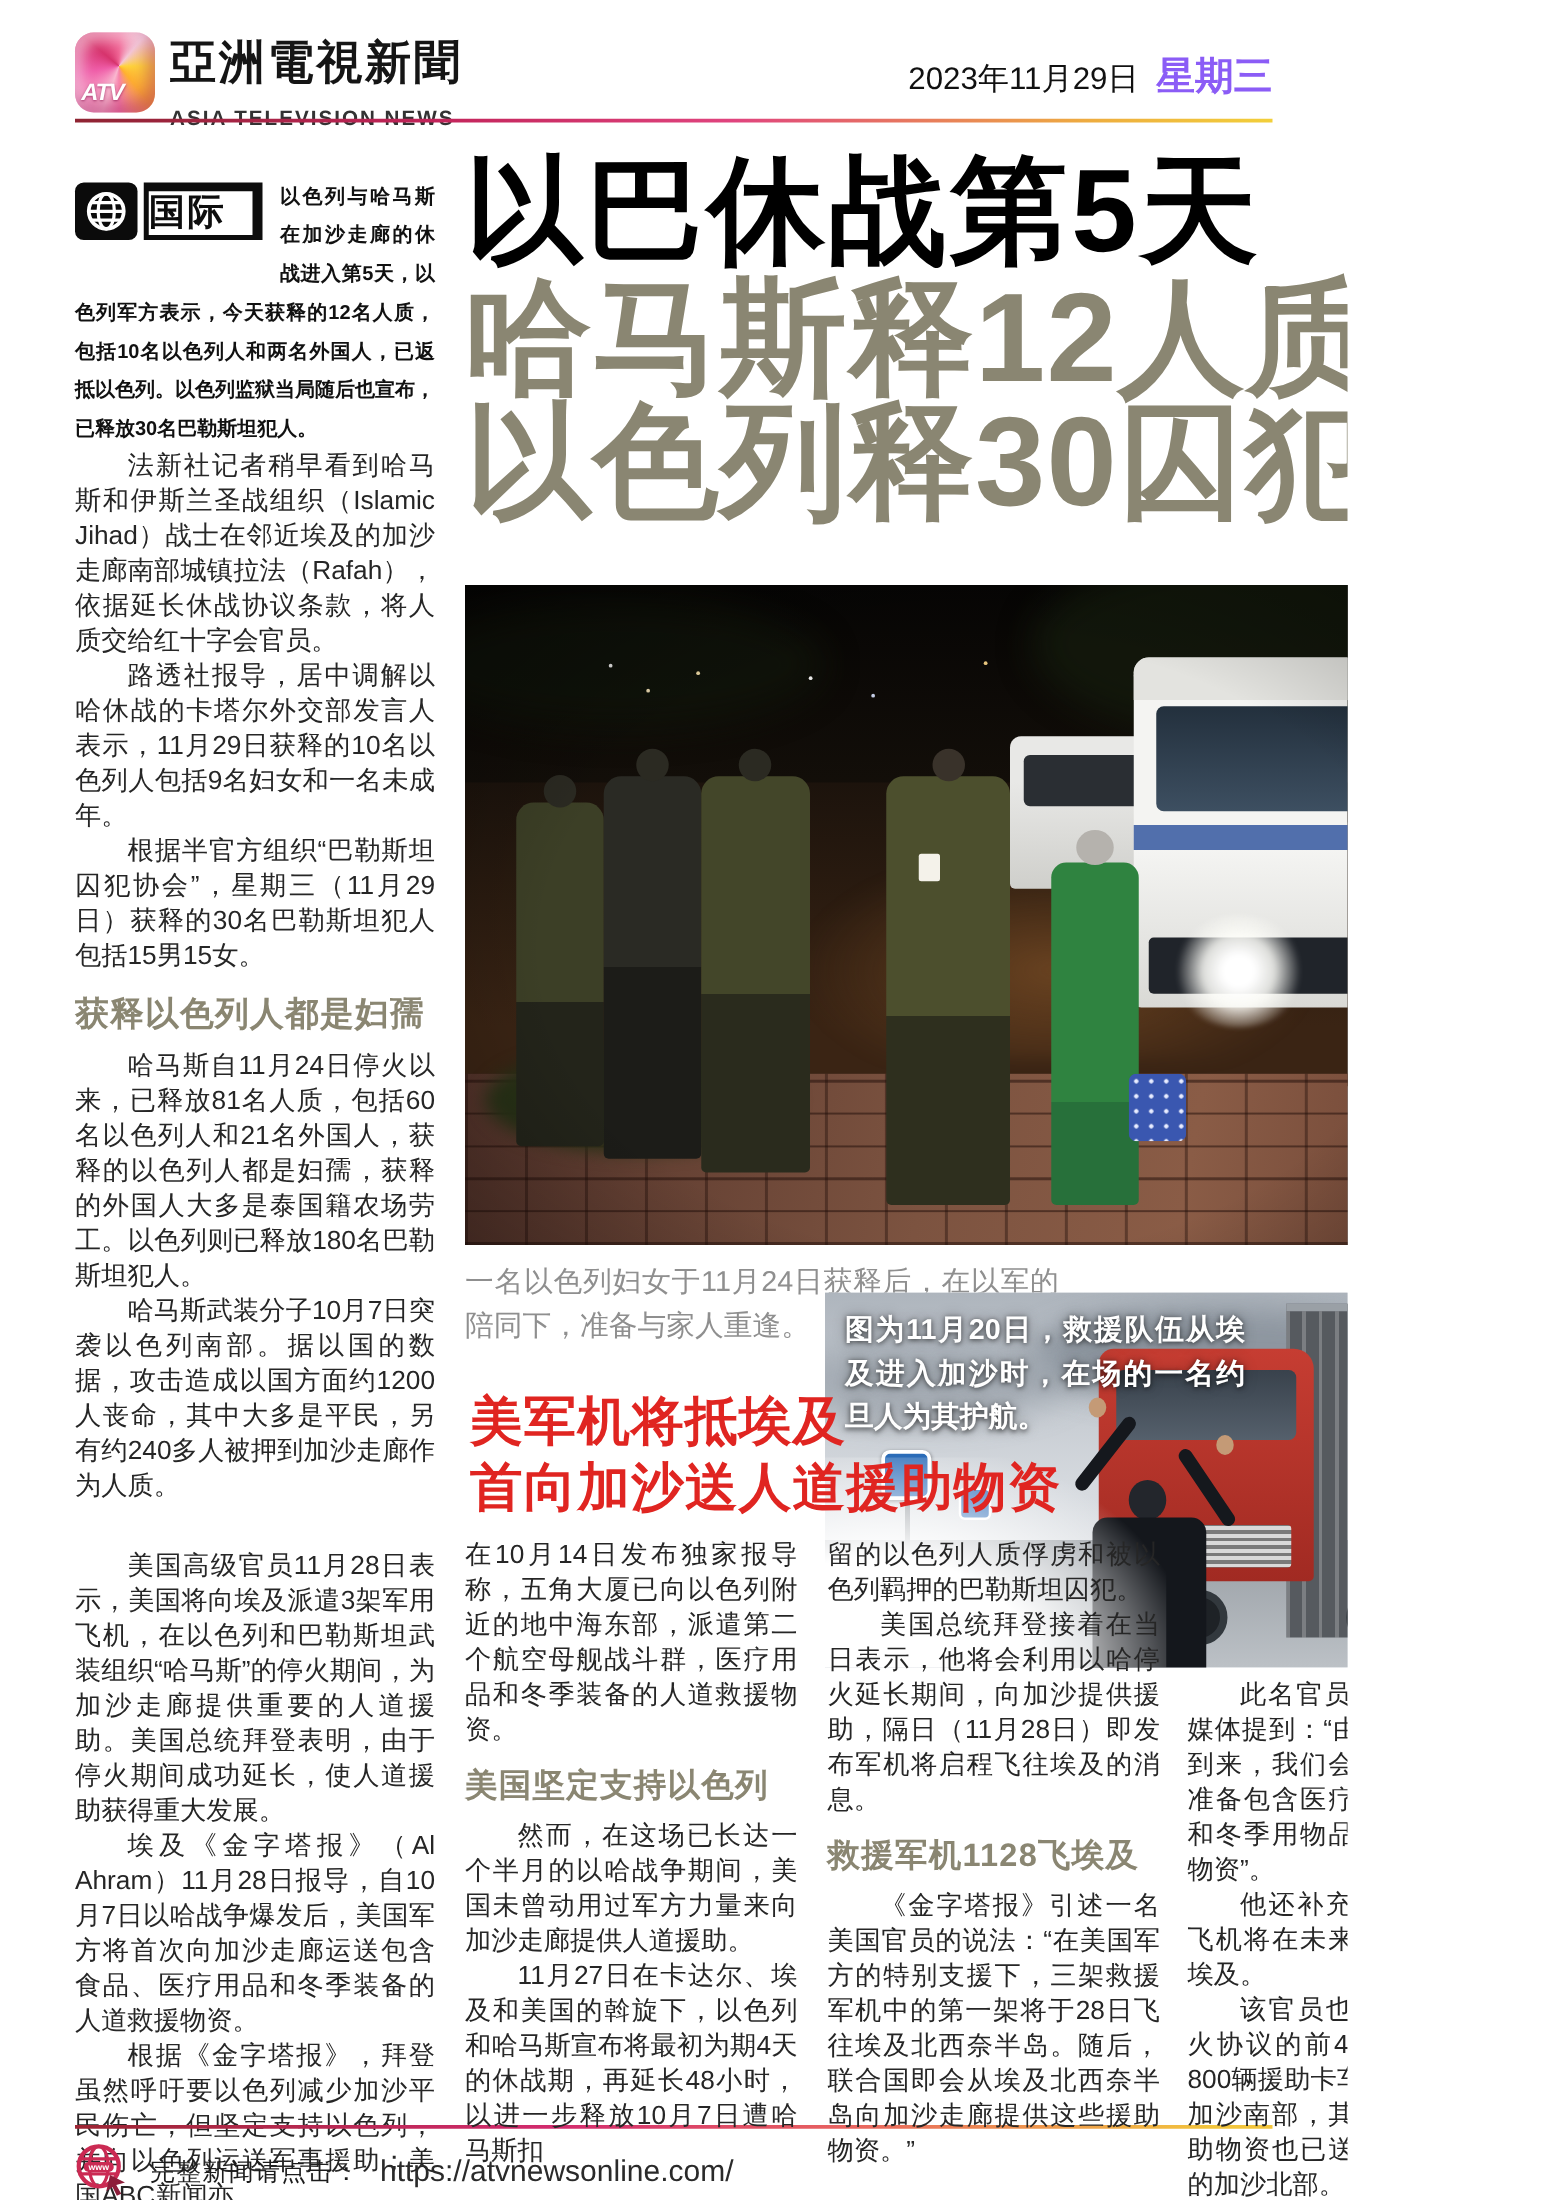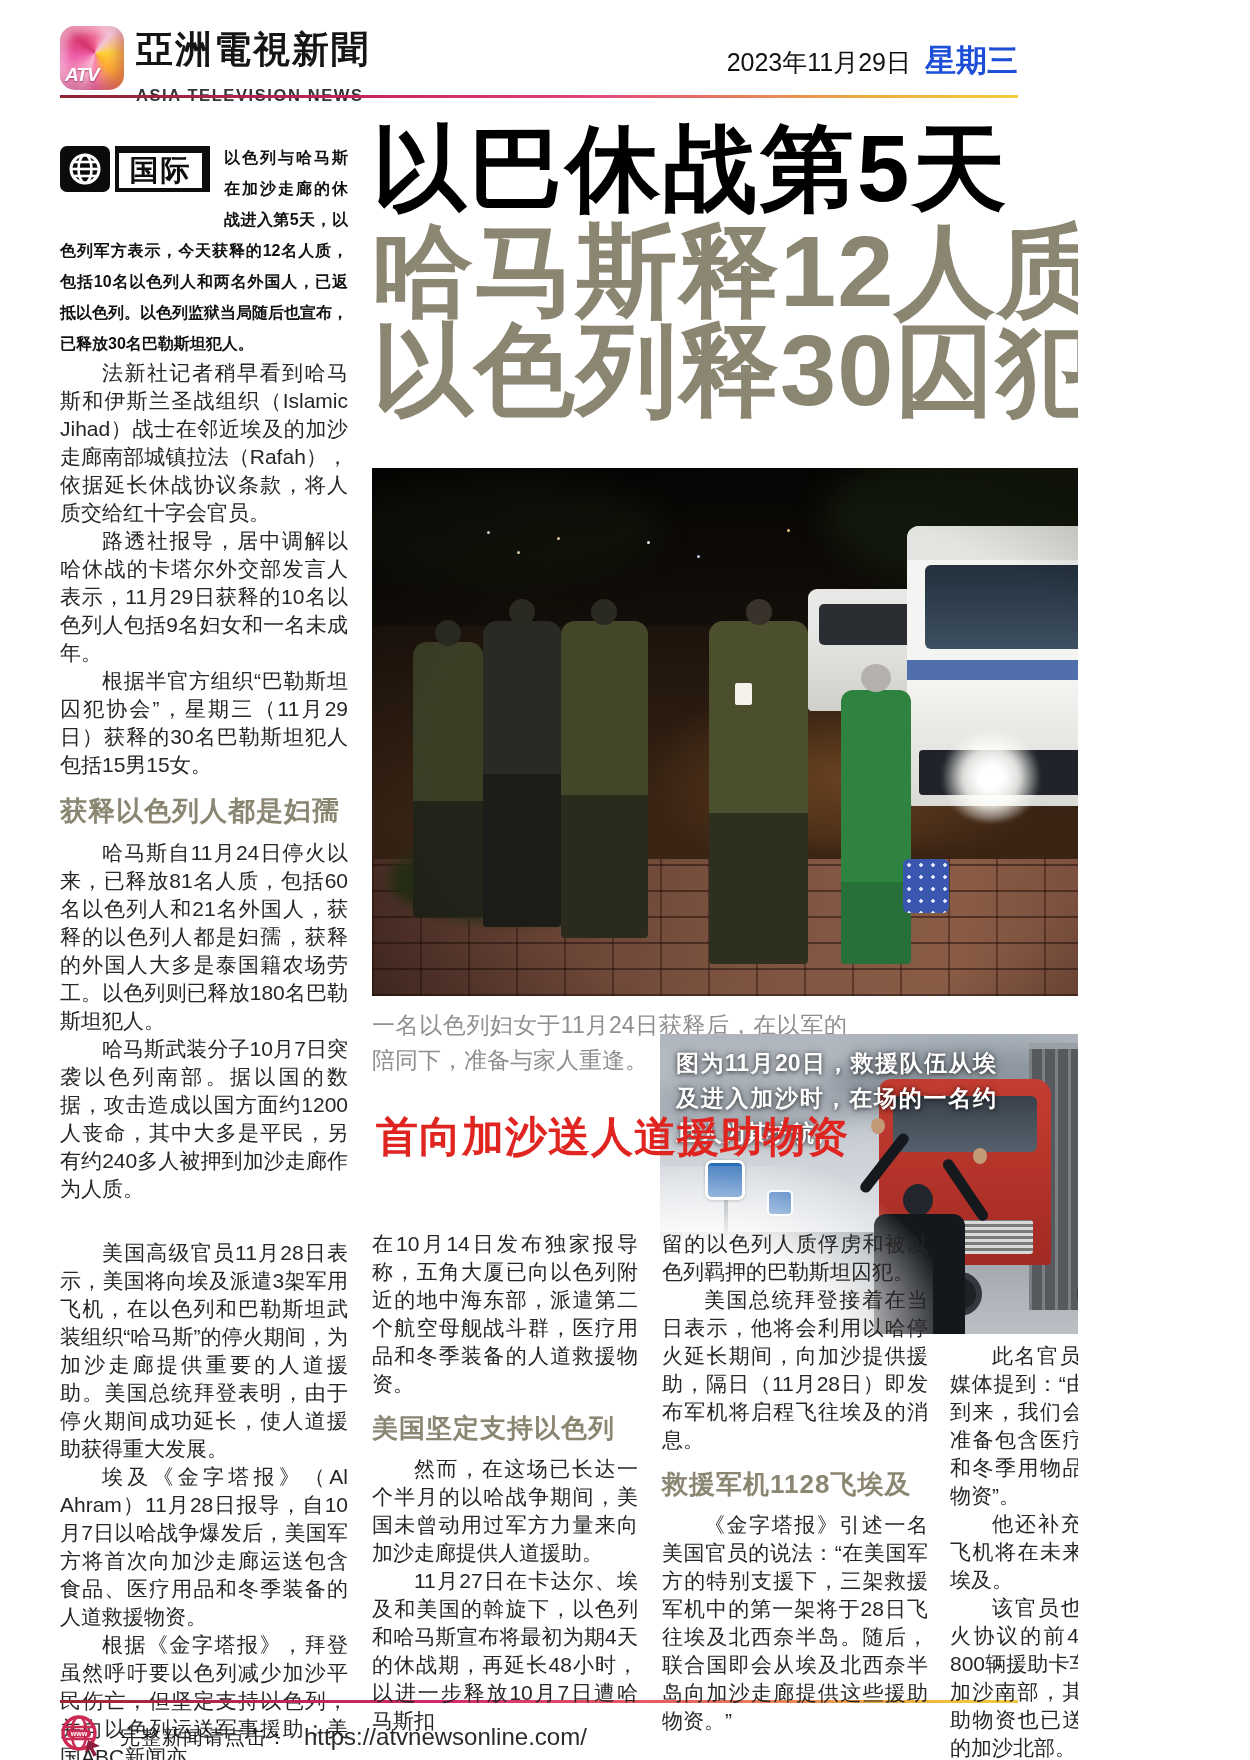--- a/index.html
+++ b/index.html
@@ -10,29 +10,29 @@
   
   .logo{position:absolute;left:60px;top:26px;width:64px;height:64px;border-radius:15px;
     background:conic-gradient(from 200deg at 55% 42%,#f9b8cf,#ef5da8 60deg,#d6336c 110deg,#f06595 160deg,#f4c6d7 200deg,#ffd43b 250deg,#ffb030 300deg,#f783ac 340deg,#f9b8cf);
     box-shadow:inset -6px -8px 14px rgba(160,20,90,.45), inset 6px 6px 10px rgba(255,255,255,.5)}
   .logo-text{position:absolute;left:5px;bottom:4px;color:#fff;font-weight:bold;font-size:19px;font-style:italic;letter-spacing:-1px;text-shadow:0 1px 2px rgba(120,0,60,.6)}
   .brand{position:absolute;left:136px;top:30px}
   .brand-zh{font-size:37px;font-weight:900;color:#151515;letter-spacing:2px;line-height:40px}
   .brand-en{font-size:16.5px;font-weight:bold;color:#333;letter-spacing:1.6px;margin-top:16px}
   .dateline{position:absolute;right:60px;top:40px;display:flex;align-items:baseline;gap:14px}
   .date-text{font-size:25px;color:#111}
-  .weekday-text{font-size:31px;font-weight:900;color:#1d4ed8}
+  .weekday-text{font-size:31px;font-weight:900;color:#8b5cf6}
   .header-rule{position:absolute;left:60px;right:60px;top:95px;height:3px;
     background:linear-gradient(90deg,#8f2432 0%,#c2245a 30%,#e0447e 55%,#eead3f 85%,#f2cf3a 100%)}
 
   
   .left-col{position:absolute;left:60px;top:142px;width:288px;text-align:justify}
   .badge-wrap{float:left;width:156px;height:66px;margin:4px 8px 2px 0}
   .globe-box{display:inline-block;vertical-align:top;width:50px;height:46px;background:#0b0b0b;border-radius:7px;text-align:center;padding-top:4px}
-  .guoji-box{display:inline-block;vertical-align:top;margin-left:5px;width:95px;height:46px;border:4px solid #0d0d0d;border-top-width:7px;border-right-width:8px;text-align:center;font-size:29px;font-weight:900;line-height:34px;letter-spacing:2px;color:#0d0d0d}
+  .guoji-box{display:inline-block;vertical-align:top;margin-left:5px;width:95px;height:46px;border:4px solid #0d0d0d;border-top-width:7px;border-right-width:8px;text-align:left;font-size:29px;font-weight:900;line-height:34px;letter-spacing:2px;color:#0d0d0d}
   .intro{font-size:16px;line-height:31px;font-weight:bold;color:#111}
   .para{font-size:21px;line-height:28px;text-indent:2em;color:#262626}
   .para.cont{text-indent:0}
   .gap-top{margin-top:36px}
   .subhead-olive{font-size:27px;font-weight:900;color:#8a8672;letter-spacing:1px;margin:14px 0 10px 0;text-indent:0}
 
   
   .headline{position:absolute;left:372px;top:116px;width:824px}
   .hl1{font-size:94px;font-weight:900;color:#000;letter-spacing:3px;line-height:106px;white-space:nowrap}
   .hl2,.hl3{font-size:101px;font-weight:900;color:#8a8672;letter-spacing:1px;line-height:99px;white-space:nowrap}
@@ -231,20 +231,21 @@
     <div class="p2-man-arm arm-r"></div>
     <div class="hand h1"></div>
     <div class="hand h2"></div>
     <div class="p2-man-head"></div>
     <div class="p2-man-body"></div>
     <div class="p2-fade"></div>
     <div class="p2-caption">图为11月20日，救援队伍从埃及进入加沙时，在场的一名约旦人为其护航。</div>
   </div>
 
   <div class="red-subhead">
+    <div>美军机将抵埃及</div>
     <div>首向加沙送人道援助物资</div>
   </div>
 
   <div class="colA">
     <p class="para cont">在10月14日发布独家报导称，五角大厦已向以色列附近的地中海东部，派遣第二个航空母舰战斗群，医疗用品和冬季装备的人道救援物资。</p>
     <p class="col-sub">美国坚定支持以色列</p>
     <p class="para">然而，在这场已长达一个半月的以哈战争期间，美国未曾动用过军方力量来向加沙走廊提供人道援助。</p>
     <p class="para">11月27日在卡达尔、埃及和美国的斡旋下，以色列和哈马斯宣布将最初为期4天的休战期，再延长48小时，以进一步释放10月7日遭哈马斯扣</p>
   </div>
   <div class="colB">

